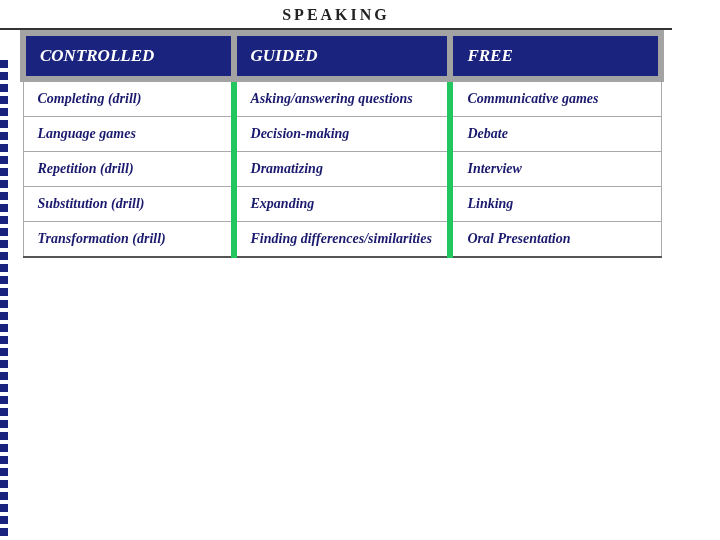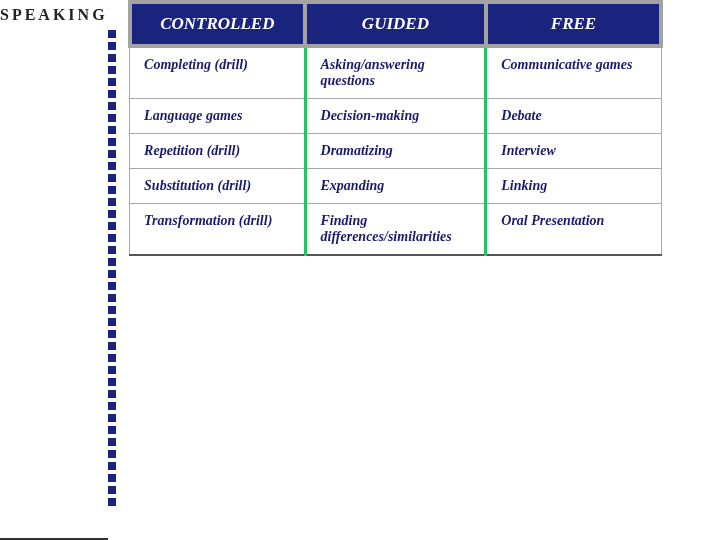--- a/index.html
+++ b/index.html
@@ -14,21 +14,21 @@
       background: #ffffff;
       font-family: 'Times New Roman', Times, serif;
       overflow: hidden;
     }
 
     .page-container {
       width: 672px;
       height: 540px;
       background: #ffffff;
       display: flex;
-      flex-direction: row;
+      flex-direction: column;
     }
 
     .page-title-bar {
       text-align: center;
       padding: 6px 0 4px 0;
       border-bottom: 2px solid #333;
     }
 
     .page-title {
       font-size: 16px;
@@ -51,36 +51,36 @@
       flex: 1;
     }
 
     .speaking-table thead tr th {
       background: #1a237e;
       color: #ffffff;
       font-size: 17px;
       font-weight: bold;
       font-style: italic;
       padding: 10px 14px;
-      border: 4px solid #a3a3a3;
-      text-align: center;
+      border: 6px solid #a3a3a3;
+      text-align: left;
     }
 
     .speaking-table tbody tr {
       border-bottom: 1px solid #aaa;
     }
 
     .speaking-table tbody tr td {
       padding: 9px 14px;
       font-size: 14px;
       font-style: italic;
       font-weight: bold;
       color: #1a1a6e;
       vertical-align: top;
-      border-right: 3px solid #22c55e;
+      border-right: 6px solid #22c55e;
       border-left: 1px solid #aaa;
     }
 
     .speaking-table tbody tr td:first-child {
       border-left: 1px solid #aaa;
       width: 33%;
     }
 
     .speaking-table tbody tr td:nth-child(2) {
       width: 34%;

